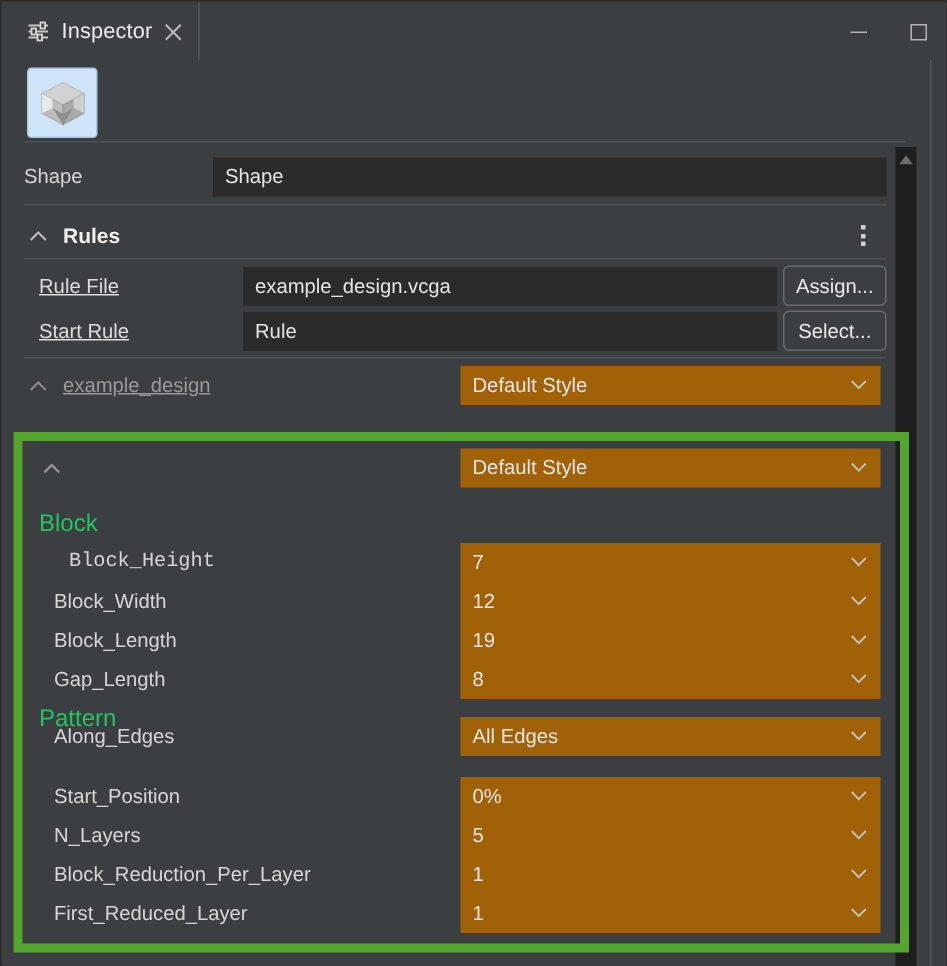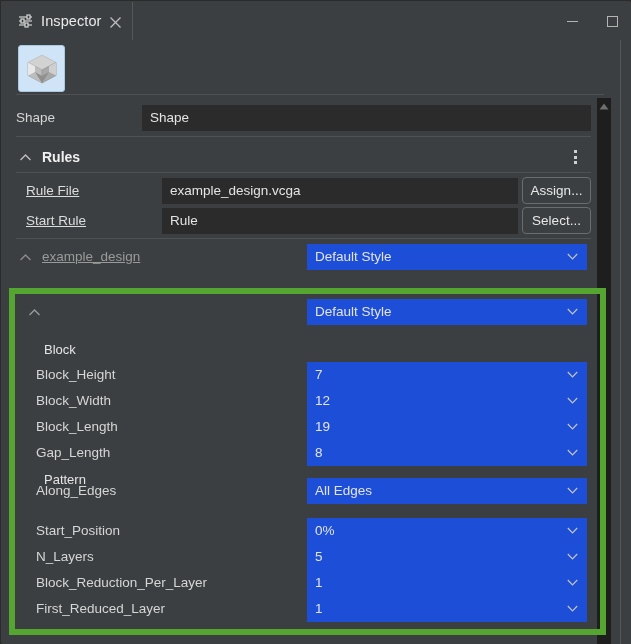--- a/index.html
+++ b/index.html
@@ -149,21 +149,21 @@
     font-size: 13.5px;
     color: #e4e4e4;
     padding-left: 8px;
     box-sizing: border-box;
     white-space: nowrap;
     overflow: hidden;
     cursor: text;
   }
   .combo {
     position: absolute;
-    background: #1d4ed8;
+    background: #a16207;
     height: 26px;
     box-sizing: border-box;
     cursor: pointer;
   }
   .combo-val {
     position: absolute;
     left: 8px; top: 0;
     height: 26px;
     line-height: 26px;
     font-size: 13.5px;
@@ -227,24 +227,23 @@
     font-family: "Liberation Sans", sans-serif;
     line-height: 25px;
     text-align: center;
     box-sizing: border-box;
     cursor: pointer;
     padding: 0;
   }
 
   .grp-label {
     position: absolute;
-    font-size: 13px;
-    color: #e5e5e5;
+    font-size: 16px;
+    color: #22c55e;
     line-height: 22px;
-    margin-left: 18px;
   }
 
   
   .highlight {
     position: absolute;
     left: 8px;
     top: 287px;
     width: 597px;
     height: 347px;
     border: 6px solid #55a630;
@@ -397,21 +396,21 @@
           <svg width="11" height="7" viewBox="0 0 11 7">
             <polyline points="0.8,1 5.5,5.8 10.2,1" fill="none" stroke="#c4c4c4" stroke-width="1.2"></polyline>
           </svg>
         </span>
       </div>
     </div>
 
     <span class="grp-label" style="left:24px; top:241px;">Block</span>
 
     <div class="row" style="top:264px; height:26px;">
-      <span class="lbl" style="left:20px; height:26px; line-height:26px;">Block_Height</span>
+      <span class="lbl" style="left:30px; height:26px; line-height:26px;font-family:Liberation Mono, monospace;">Block_Height</span>
       <div class="combo" style="left:291px; top:0; width:280px;">
         <span class="combo-val">7</span>
         <span class="chev">
           <svg width="11" height="7" viewBox="0 0 11 7">
               <polyline points="0.8,1 5.5,5.8 10.2,1" fill="none" stroke="#c4c4c4" stroke-width="1.2"></polyline>
             </svg>
         </span>
       </div>
     </div>
 

